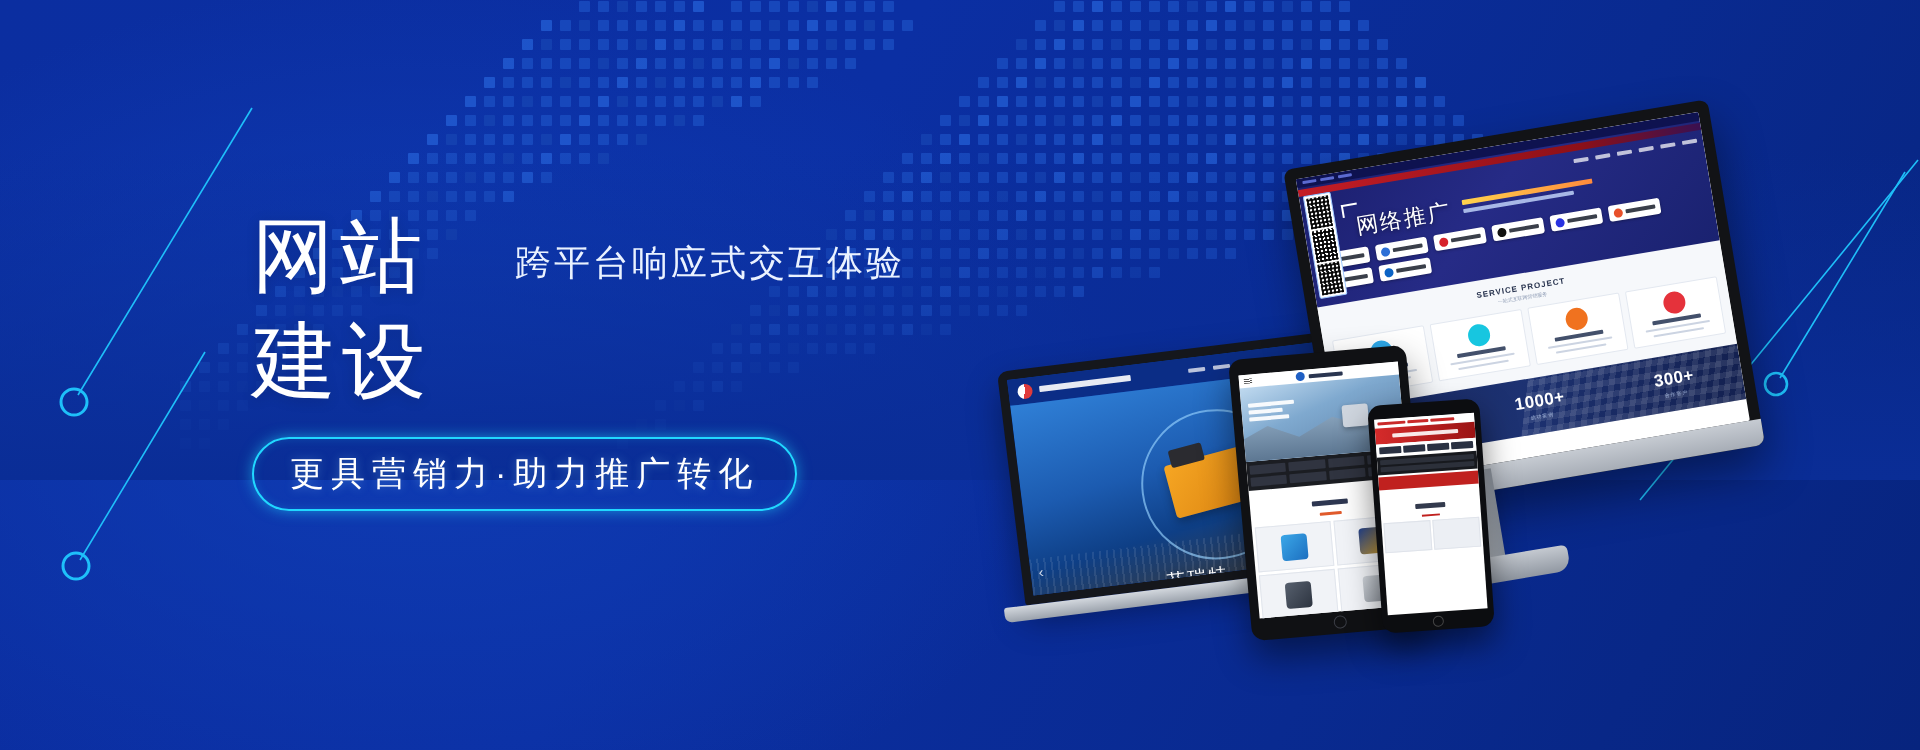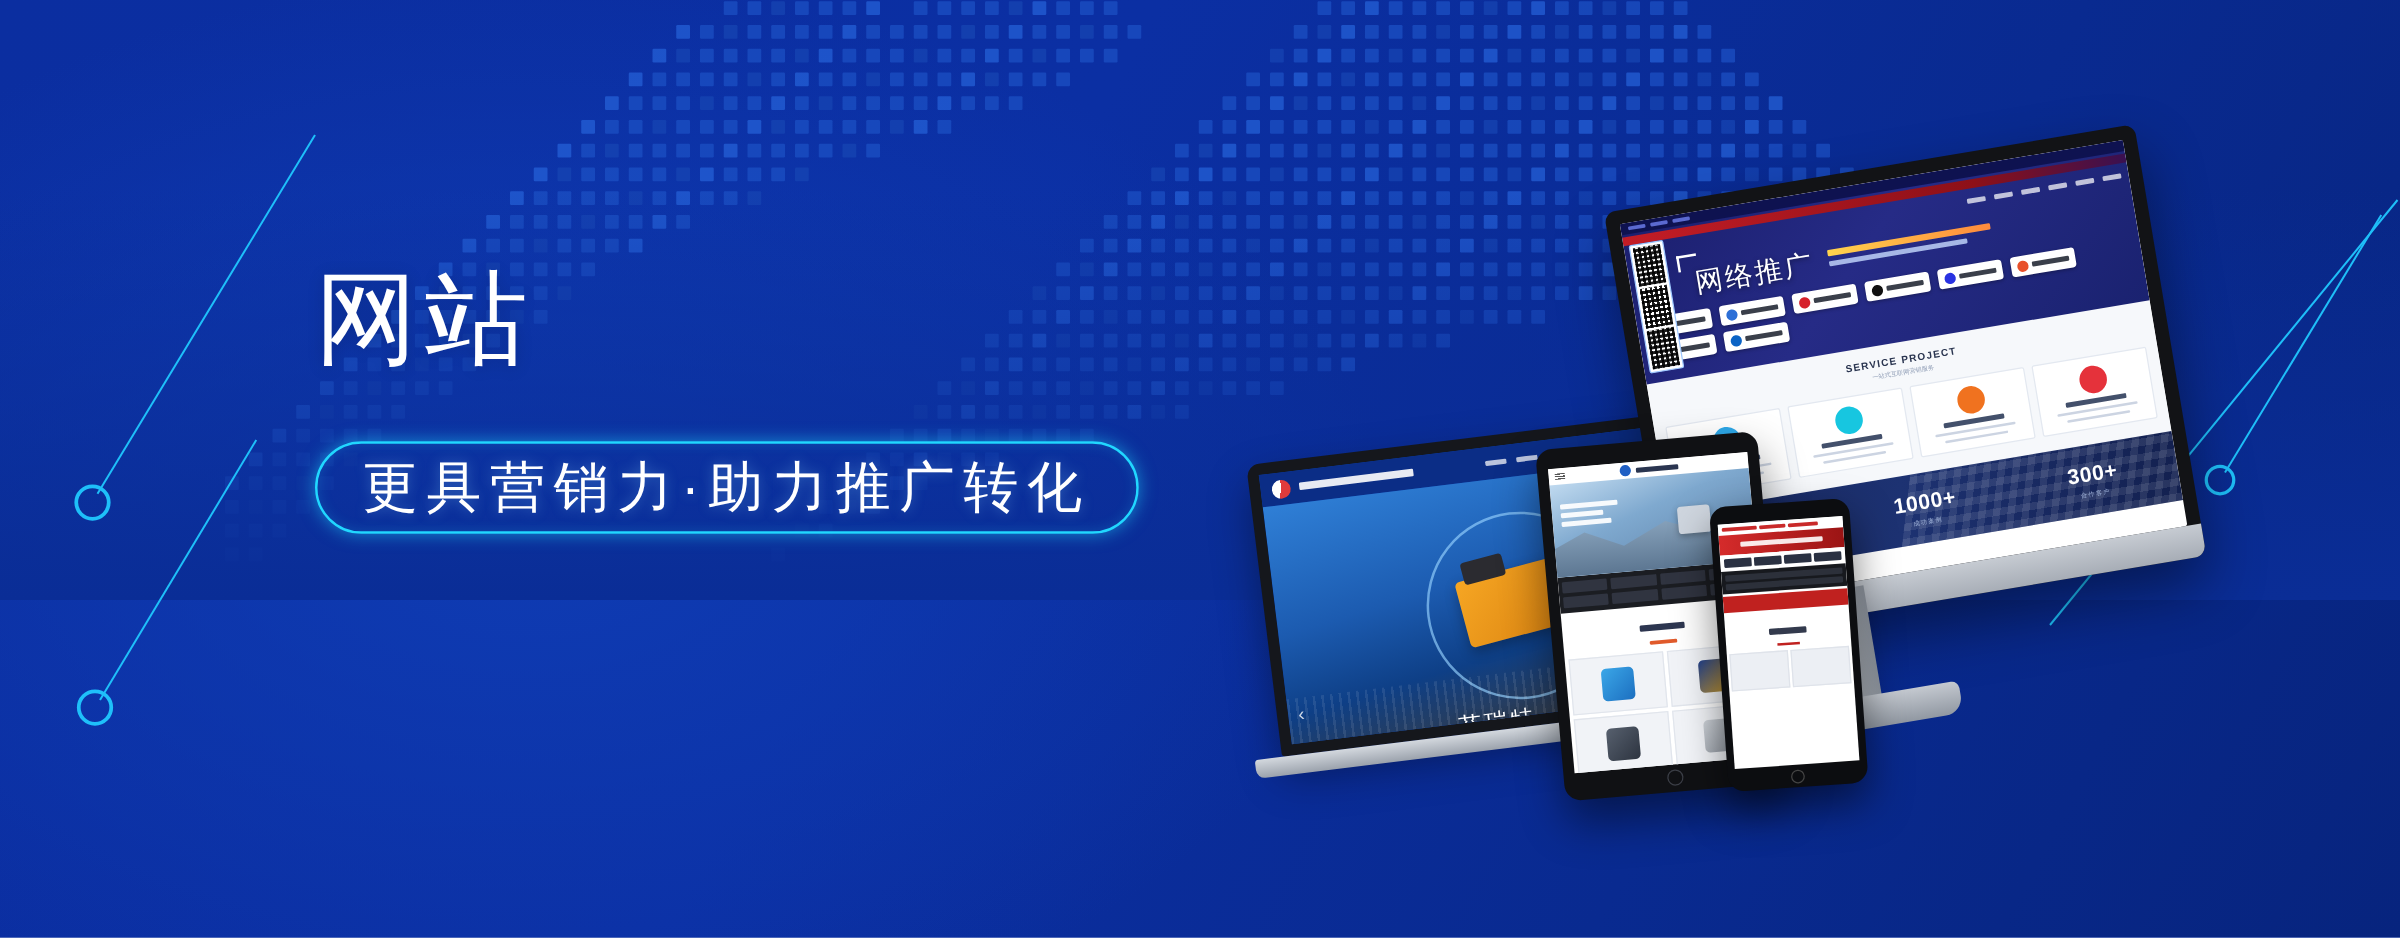--- a/index.html
+++ b/index.html
@@ -61,21 +61,21 @@
     color:#ffffff; font-size:84px; line-height:1.0; letter-spacing:6px;
     font-weight:400; text-shadow:0 2px 14px rgba(0,0,0,.16);
   }
 
   .pill {
     margin-top:34px; display:inline-flex; align-items:center; justify-content:center;
     height:74px; padding:0 36px; border:2px solid #21d7ff; border-radius:40px;
     box-shadow:0 0 14px rgba(33,215,255,.55), inset 0 0 10px rgba(33,215,255,.18);
   }
   .pill span {
-    color:#ffffff; font-size:44px; letter-spacing:7px; white-space:nowrap;
+    color:#ffffff; font-size:34px; letter-spacing:7px; white-space:nowrap;
     text-shadow:0 0 10px rgba(140,220,255,.35);
   }
 
   
   .devices { position:absolute; left:1080px; top:120px; width:840px; height:520px; }
 
   
   .imac { position:absolute; left:258px; top:10px; width:430px; height:350px;
           transform:rotate(-9.5deg); transform-origin:50% 100%; }
   .imac-bezel {
@@ -302,23 +302,25 @@
         <line x1="1330" y1="470" x2="1420" y2="330" opacity=".55"></line>
         <circle cx="1334" cy="476" r="9" stroke-width="2.4" opacity=".8"></circle>
       </g>
     </svg>
   </div>
 
   <div class="copy">
 
     <div class="line1">
       <div class="kw">网站</div>
+      <div class="subtitle">跨平台响应式交互体验</div>
     </div>
 
     <div class="line2">
+      <div class="kw2">建设</div>
     </div>
 
     <div class="pill">
       <span>更具营销力·助力推广转化</span>
     </div>
   </div>
 
   <div class="devices">
 
     <div class="laptop">

